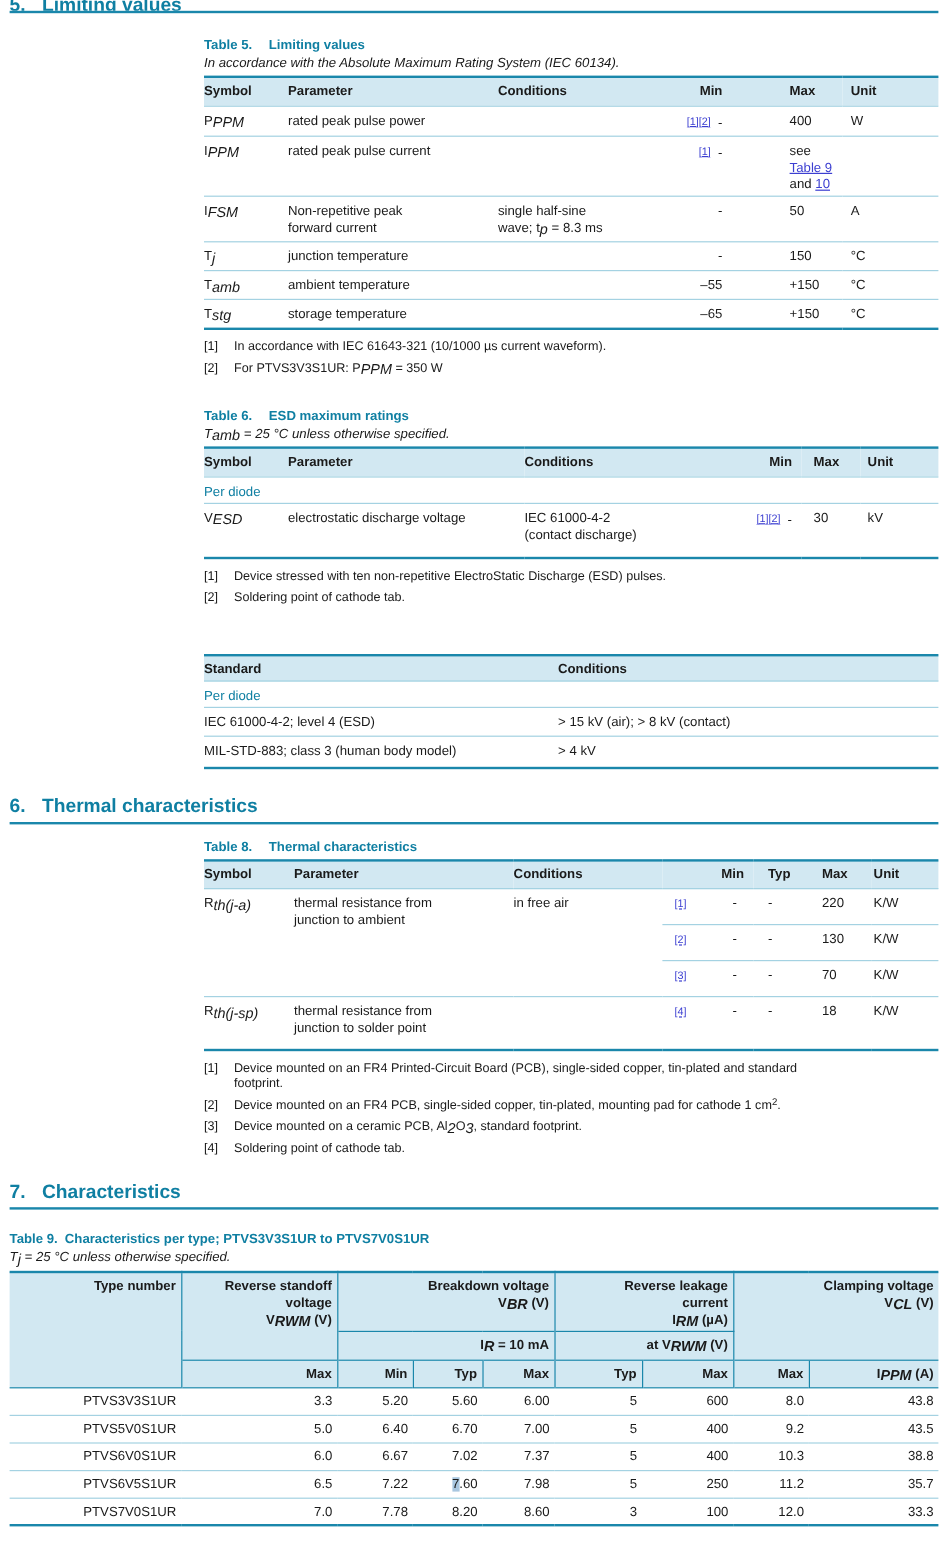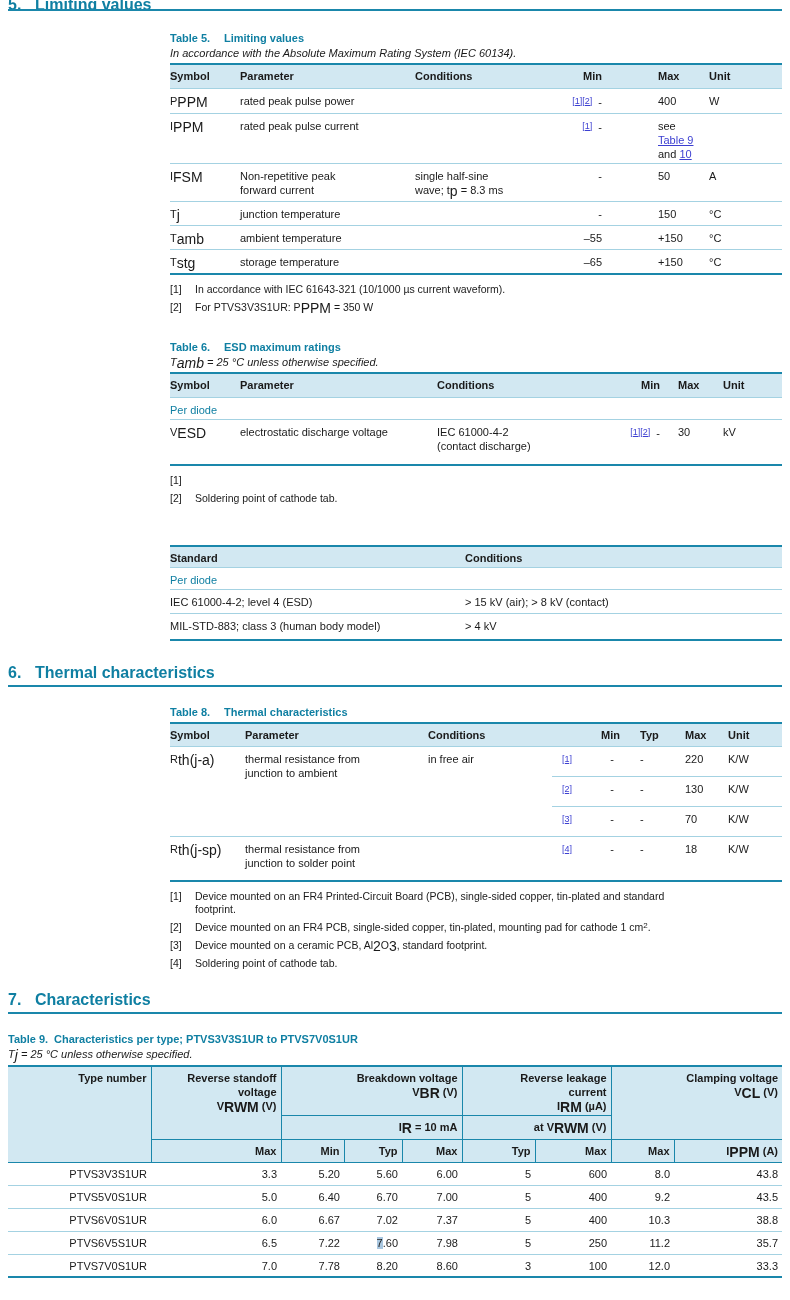--- a/index.html
+++ b/index.html
@@ -63,21 +63,21 @@
   .t8 .ctyp{padding-left:12px;}
   .t8 .cmax{padding-left:5px;}
   .t8 .cunit{padding-left:2px;}
 
   
   .fnotes{margin-top:8px;}
   .fn{display:flex;font-size:10.5px;line-height:13px;margin-top:5px;}
   .fn .fnm{width:25px;flex:none;}
   .fn .fnt{max-width:566px;}
 
-  sub{font-size:14px;vertical-align:-2px;line-height:0;}
+  sub{font-size:12px;vertical-align:-2px;line-height:0;font-style:italic;}
   sup{font-size:8px;vertical-align:3px;line-height:0;}
 
   
   table.t9{border-collapse:collapse;table-layout:fixed;width:774px;
            border-top:2px solid var(--tline);border-bottom:2px solid var(--tline);margin-top:4px;}
   table.t9 th,table.t9 td{font-size:11px;text-align:right;vertical-align:top;
            padding:4px 4px 2px 5px;line-height:14px;}
   table.t9 thead th{font-weight:bold;background:var(--hbg);}
   table.t9 th.first,table.t9 td.first{padding-left:2px;}
   .t9 .gb{border-left:1px solid var(--tline);}
@@ -228,20 +228,21 @@
           <td>IEC 61000-4-2<br>(contact discharge)</td>
           <td class="cmin"><span class="ref">[1][2]</span><span class="dash">-</span></td>
           <td class="cmax">30</td>
           <td class="cunit">kV</td>
         </tr>
       </tbody>
     </table>
     <div class="fnotes">
       <div class="fn">
           <span class="fnm">[1]</span>
+          <span class="fnt">Device stressed with ten non-repetitive ElectroStatic Discharge (ESD) pulses.</span>
         </div>
       <div class="fn">
           <span class="fnm">[2]</span>
           <span class="fnt">Soldering point of cathode tab.</span>
         </div>
     </div>
   </section>
 
   <section class="indent" style="margin-top:40px;">
     <table class="dt t7" style="margin-top:3px;">
@@ -272,21 +273,21 @@
   </section>
 
   <div class="sect-head">
     <div class="h2x">
         <span class="hnum">6.</span>
         <span>Thermal characteristics</span>
       </div>
     <div class="sect-rule"></div>
   </div>
 
-  <section class="indent" style="margin-top:18px;">
+  <section class="indent" style="margin-top:12px;">
     <div class="tcap">
       <span class="tlabel">Table 8.</span>
       <span>Thermal characteristics</span>
     </div>
     <table class="dt t8" style="margin-top:3px;">
       <colgroup>
           <col style="width:75px">
           <col style="width:183px">
           <col style="width:124px">
           <col style="width:76px">

